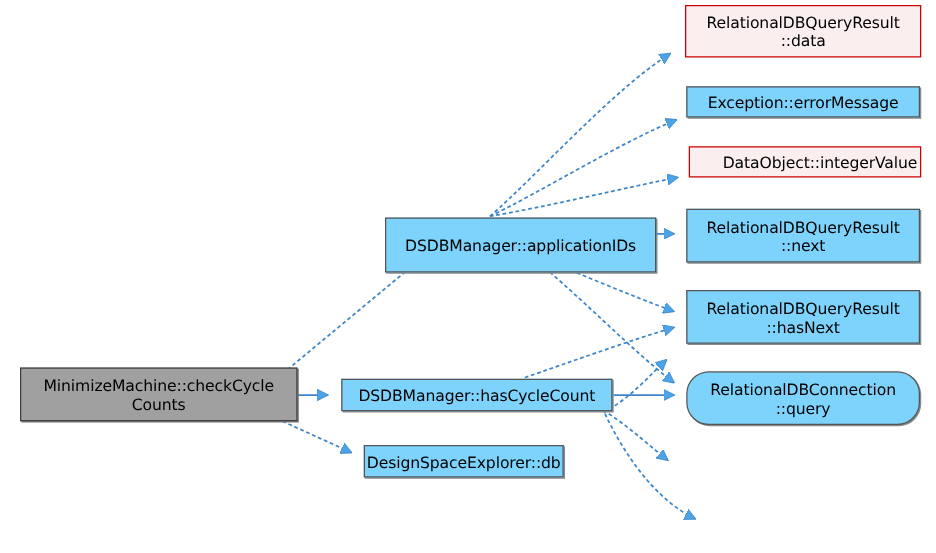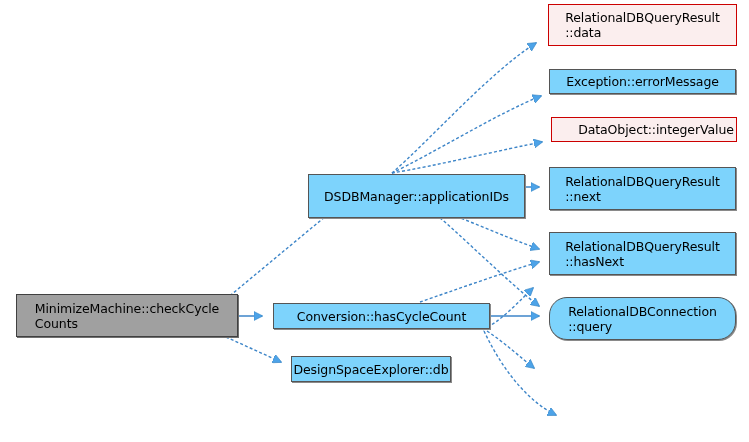--- a/index.html
+++ b/index.html
@@ -24,21 +24,21 @@
     top: 0;
     width: 749px;
     height: 442px;
   }
   .node {
     position: absolute;
     box-sizing: border-box;
     display: flex;
     align-items: center;
     justify-content: center;
-    text-align: left;
+    text-align: center;
     font-size: 12.5px;
     line-height: 15px;
     color: #000000;
     white-space: pre-line;
     letter-spacing: -0.1px;
   }
   .node-plain {
     background: #7dd3fc;
     border: 1px solid #555555;
     box-shadow: 1px 1px 0 0 #8a8a8a;
@@ -78,21 +78,21 @@
         <path d="M 491,316 L 539,316" fill="none" stroke="#3d85c8" stroke-width="1.4" marker-end="url(#arrow)"></path>
         <path d="M 487,331 C 505,343 520,357 534,368" fill="none" stroke="#3d85c8" stroke-width="1.4" stroke-dasharray="3,2.2" marker-end="url(#arrow)"></path>
         <path d="M 484,331 C 500,365 525,400 556,415" fill="none" stroke="#3d85c8" stroke-width="1.4" stroke-dasharray="3,2.2" marker-end="url(#arrow)"></path>
         <path d="M 483,330 C 505,318 520,300 533,288" fill="none" stroke="#3d85c8" stroke-width="1.4" stroke-dasharray="3,2.2" marker-end="url(#arrow)"></path>
       </g>
   </svg>
 
   <div class="node node-root" style="left: 16px; top: 294px; width: 222px; height: 43px;">MinimizeMachine::checkCycle
 Counts</div>
   <div class="node node-plain" style="left: 284px; top: 174px; width: 217px; height: 44px; margin-left: 24px;">DSDBManager::applicationIDs</div>
-  <div class="node node-plain" style="left: 273px; top: 303px; width: 217px; height: 26px;">Conversion::hasCycleCount</div>
+  <div class="node node-plain" style="left: 273px; top: 303px; width: 217px; height: 26px;">DSDBManager::hasCycleCount</div>
   <div class="node node-plain" style="left: 291px; top: 356px; width: 160px; height: 26px;">DesignSpaceExplorer::db</div>
   <div class="node node-highlight" style="left: 548px; top: 4px; width: 189px; height: 42px;">RelationalDBQueryResult
 ::data</div>
   <div class="node node-plain" style="left: 549px; top: 69px; width: 187px; height: 25px;">Exception::errorMessage</div>
   <div class="node node-highlight" style="left: 551px; top: 117px; width: 186px; height: 25px; padding-left: 24px;">DataObject::integerValue</div>
   <div class="node node-plain" style="left: 549px; top: 167px; width: 187px; height: 43px;">RelationalDBQueryResult
 ::next</div>
   <div class="node node-plain" style="left: 549px; top: 232px; width: 187px; height: 43px;">RelationalDBQueryResult
 ::hasNext</div>
   <div class="node node-plain" style="left: 549px; top: 297px; width: 187px; height: 43px; border-radius: 18px;">RelationalDBConnection

